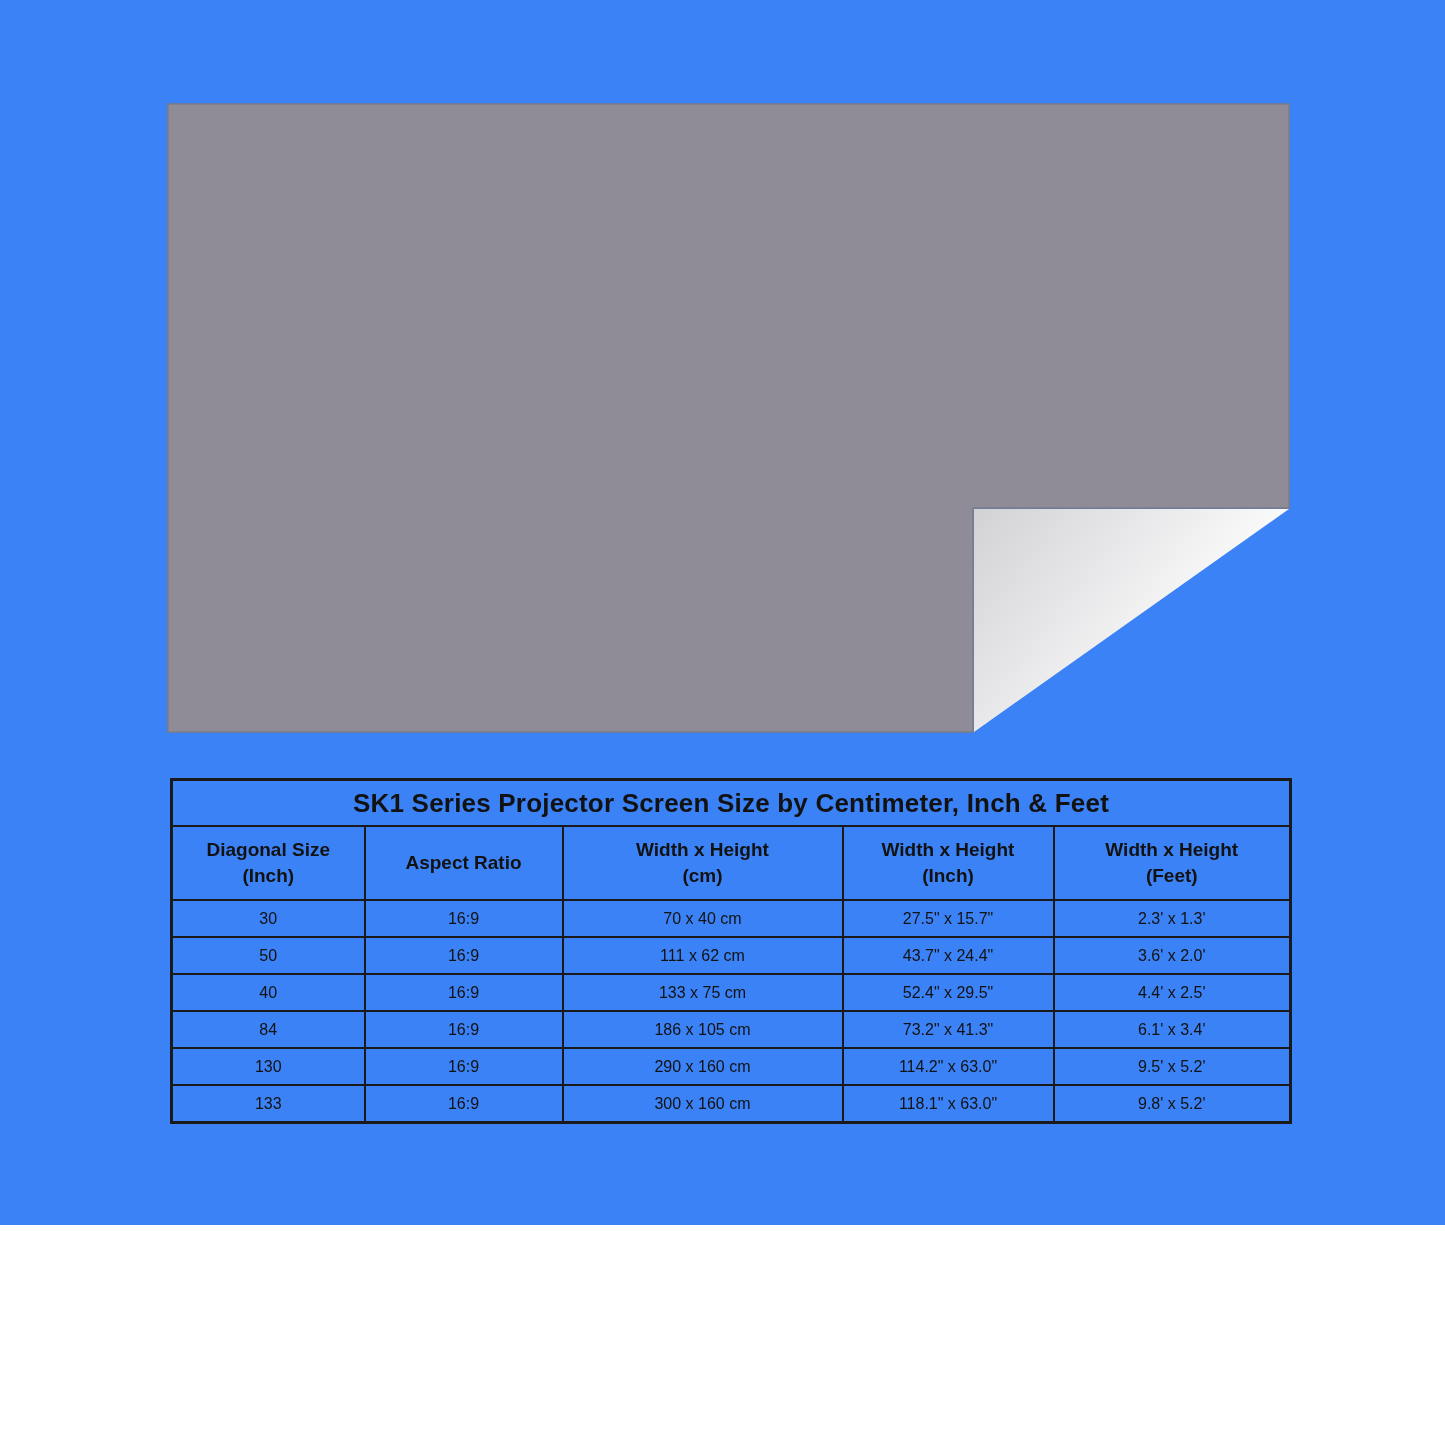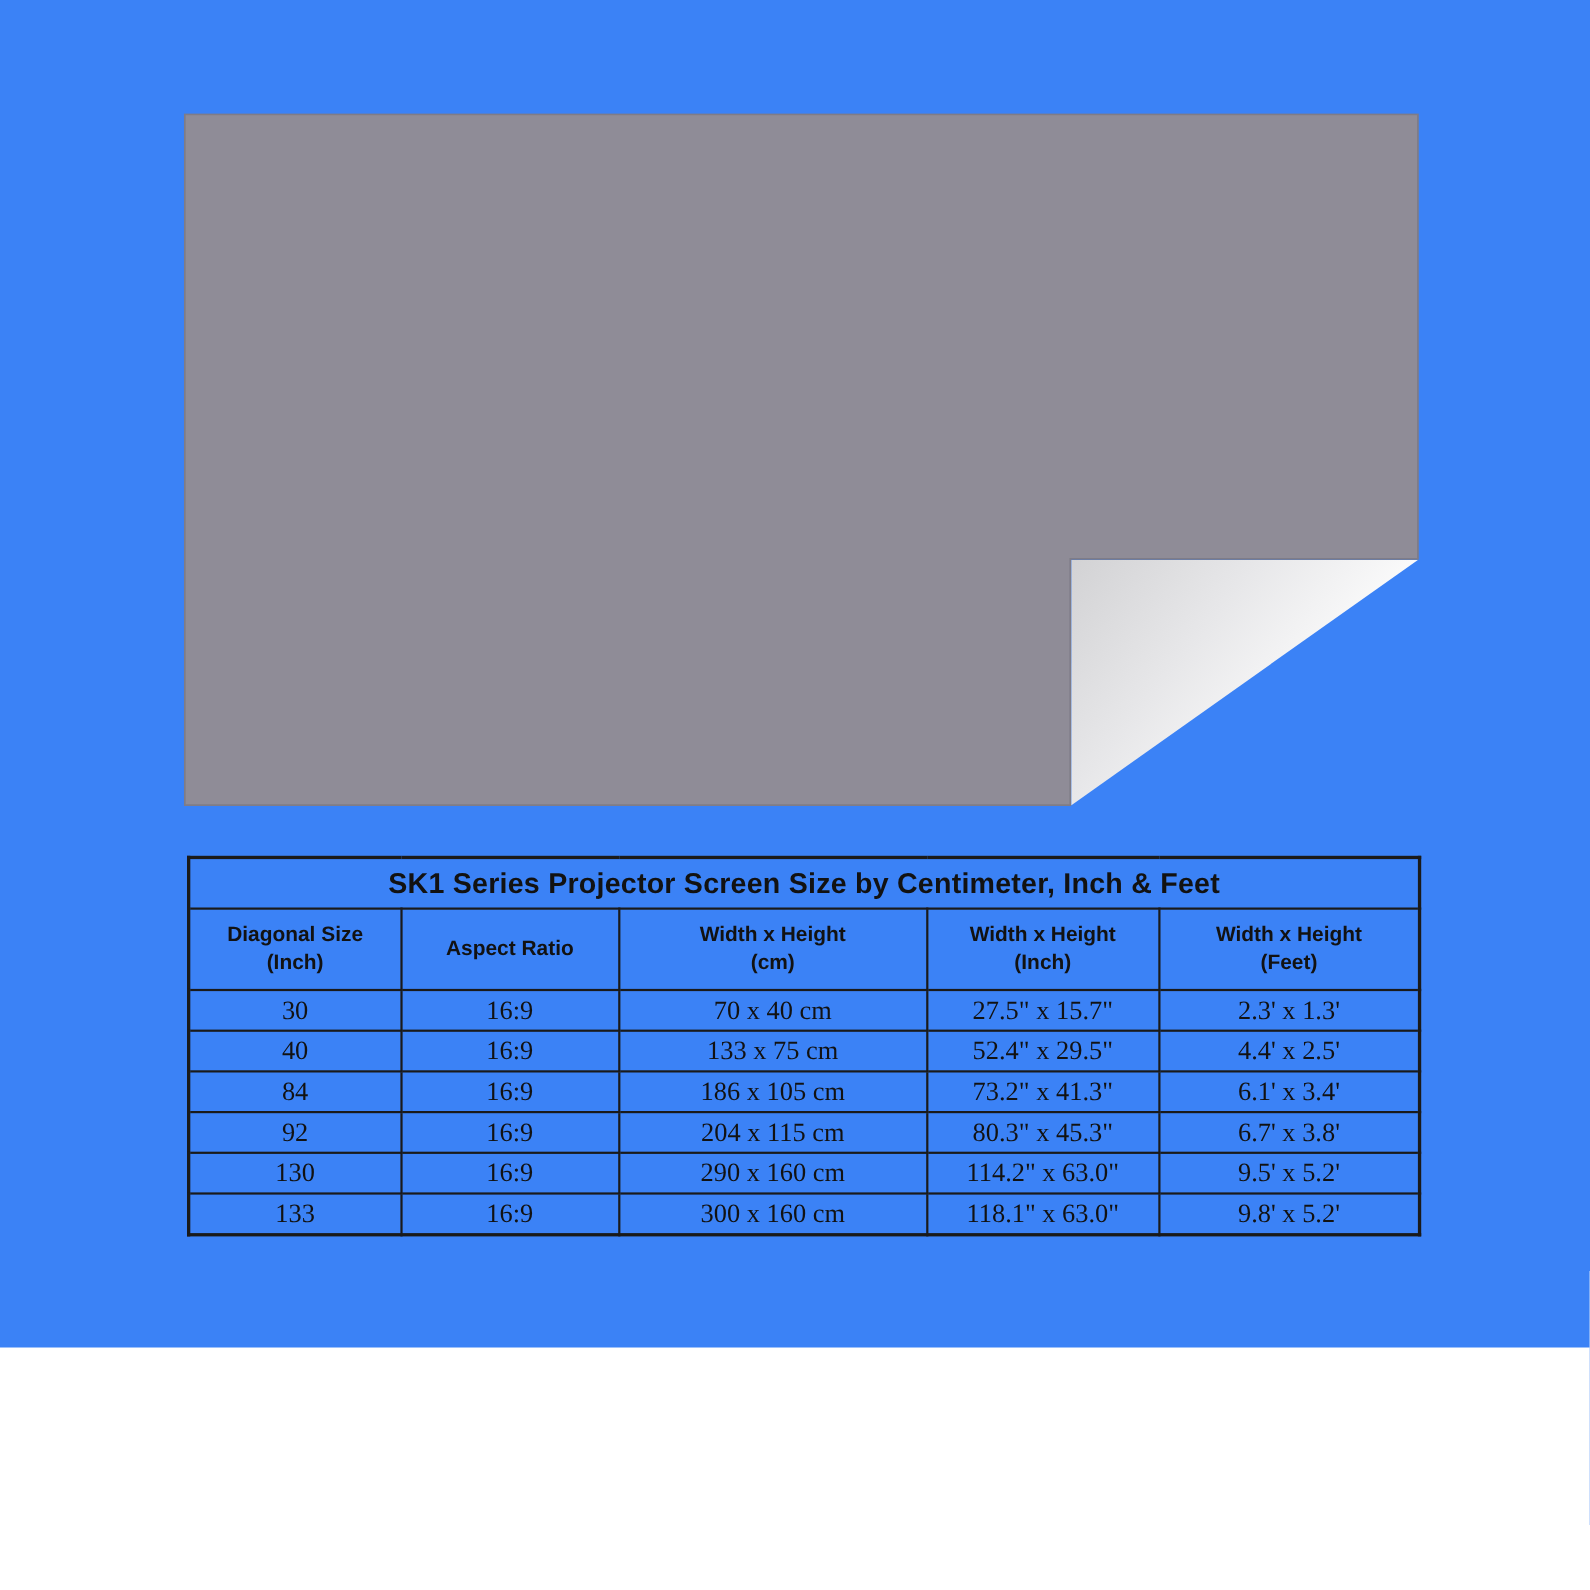--- a/index.html
+++ b/index.html
@@ -60,24 +60,23 @@
     height: 44px;
     letter-spacing: 0.2px;
   }
   .spec-table th {
     font-weight: bold;
     font-size: 19px;
     height: 72px;
     line-height: 1.35;
   }
   .spec-table td.data {
-    font-size: 24px;
+    font-size: 16px;
     height: 35px;
     line-height: 1;
-    font-family: Liberation Serif, serif;
   }
   .hline:empty { display: none; }
   .hline { display: block; }
 </style>
 </head>
 <body>
 
 <div class="canvas">
 
   <div class="product-image">
@@ -129,39 +128,39 @@
         </th>
       </tr>
       <tr>
         <td class="data">30</td>
         <td class="data">16:9</td>
         <td class="data">70 x 40 cm</td>
         <td class="data">27.5" x 15.7"</td>
         <td class="data">2.3' x 1.3'</td>
       </tr>
       <tr>
+        <td class="data">50</td>
+        <td class="data">16:9</td>
+        <td class="data">111 x 62 cm</td>
+        <td class="data">43.7" x 24.4"</td>
+        <td class="data">3.6' x 2.0'</td>
+      </tr>
+      <tr>
         <td class="data">40</td>
         <td class="data">16:9</td>
         <td class="data">133 x 75 cm</td>
         <td class="data">52.4" x 29.5"</td>
         <td class="data">4.4' x 2.5'</td>
       </tr>
       <tr>
         <td class="data">84</td>
         <td class="data">16:9</td>
         <td class="data">186 x 105 cm</td>
         <td class="data">73.2" x 41.3"</td>
         <td class="data">6.1' x 3.4'</td>
-      </tr>
-      <tr>
-        <td class="data">92</td>
-        <td class="data">16:9</td>
-        <td class="data">204 x 115 cm</td>
-        <td class="data">80.3" x 45.3"</td>
-        <td class="data">6.7' x 3.8'</td>
       </tr>
       <tr>
         <td class="data">130</td>
         <td class="data">16:9</td>
         <td class="data">290 x 160 cm</td>
         <td class="data">114.2" x 63.0"</td>
         <td class="data">9.5' x 5.2'</td>
       </tr>
       <tr>
         <td class="data">133</td>

